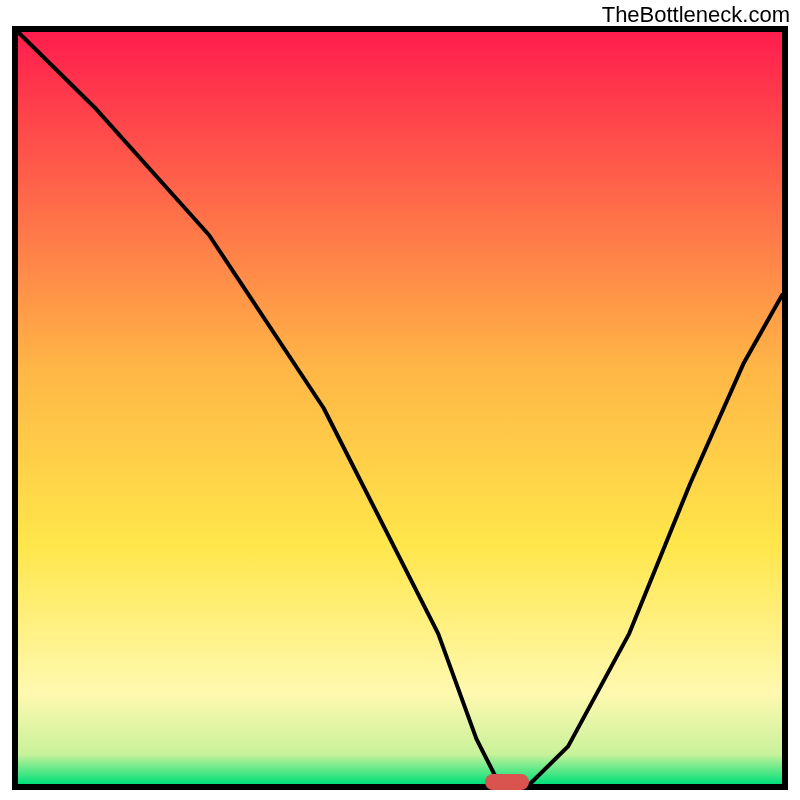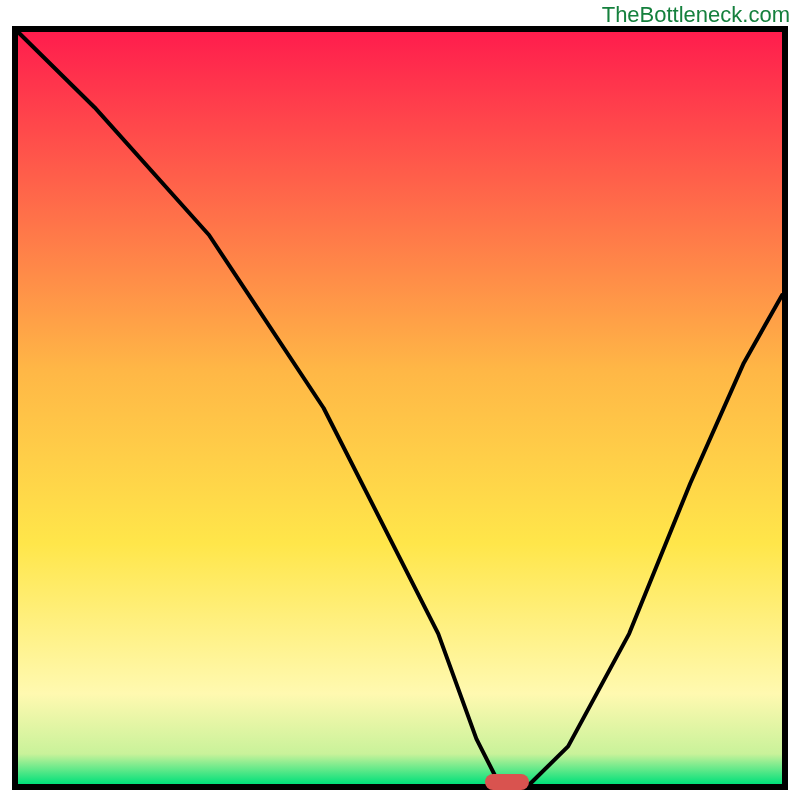--- a/index.html
+++ b/index.html
@@ -12,21 +12,21 @@
   }
   .wrap {
     position: relative;
     width: 800px;
     height: 800px;
   }
   .watermark {
     position: absolute;
     top: 2px;
     right: 10px;
-    color: #15803d;
+    color: #000000;
     font-size: 22px;
     font-weight: 500;
     z-index: 10;
   }
   svg {
     position: absolute;
     top: 26px;
     left: 12px;
   }
 </style>

